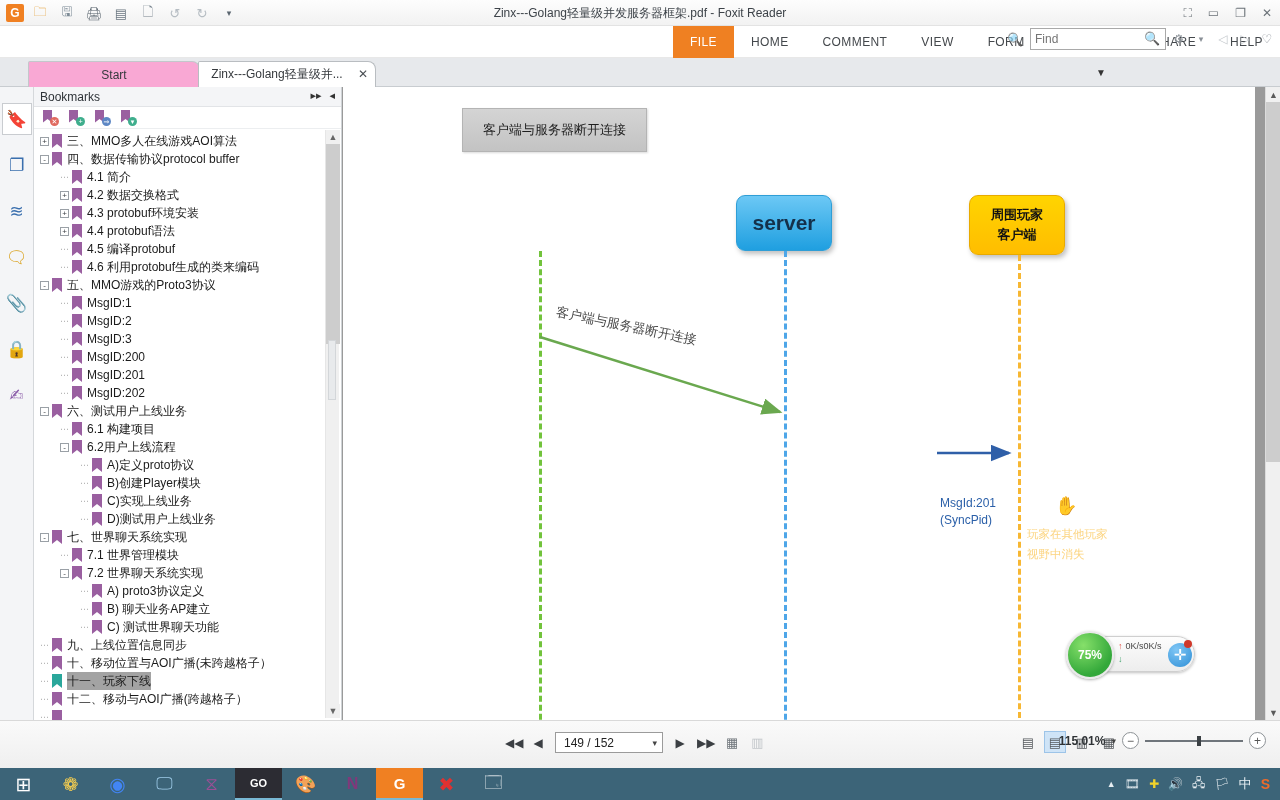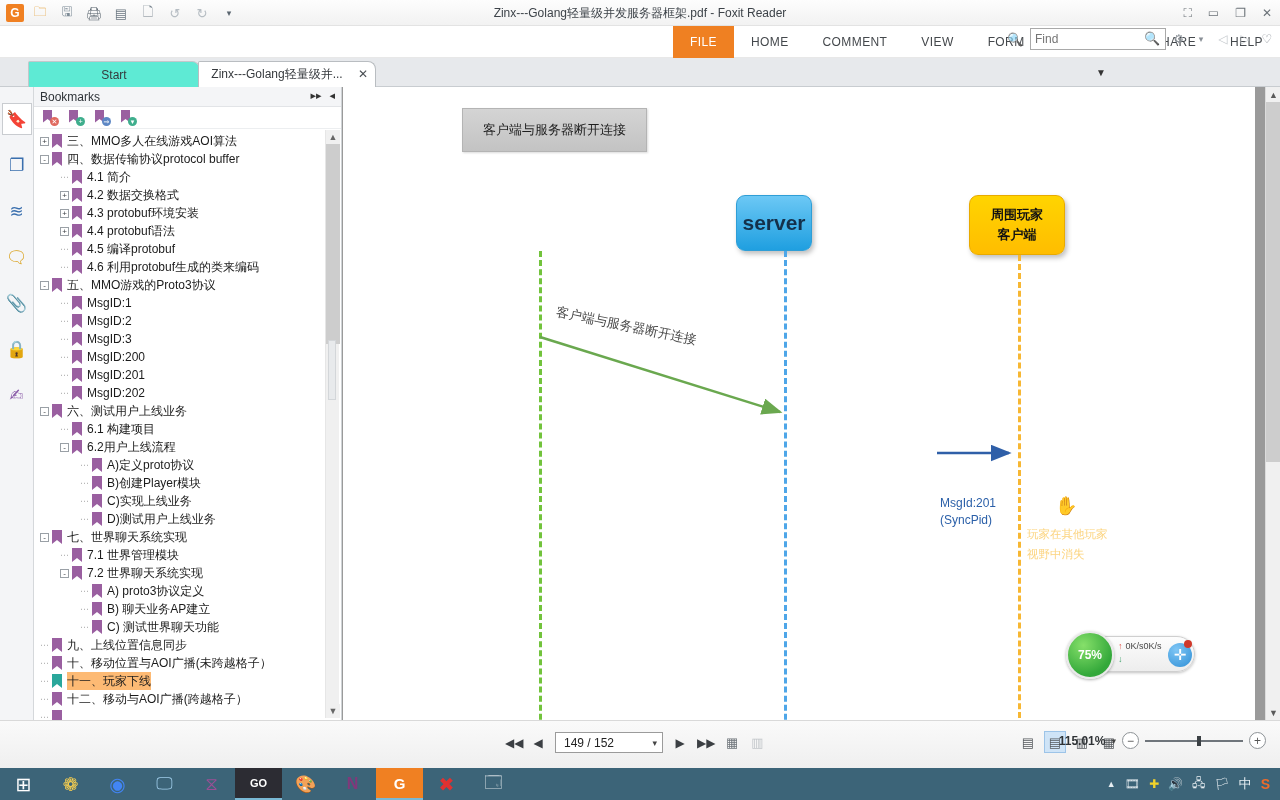--- a/index.html
+++ b/index.html
@@ -58,21 +58,21 @@
   .rr-ico { width: 18px; text-align: center; font-size: 12px; color: #8a9097; }
   .rr-ico.dim { color: #c5c9cd; }
   .scan-ico { font-size: 13px; color: #e0922c; margin-right: 2px; }
 
   
   .docbar {
     position: absolute; top: 58px; left: 0; width: 1280px; height: 29px;
     background: #e7e9ec; border-bottom: 1px solid #c8ccd0;
   }
   .dtab {
-    position: absolute; top: 3px; height: 26px; background: #5eead4;
+    position: absolute; top: 3px; height: 26px; background: #f9a8d4;
     border: 1px solid #c3c7cb; border-bottom: none; font-size: 12px; color: #35393d;
     display: flex; align-items: center; justify-content: center;
     border-radius: 2px 8px 0 0;
   }
   .dtab.start { left: 28px; width: 172px; }
   .dtab.active { left: 198px; width: 178px; background: #fff; border-color: #b9bdc1; padding-right: 20px; }
   .dtab .x { position: absolute; right: 7px; top: 5px; font-size: 12px; color: #4a4f54; }
   .dtab-caret { position: absolute; right: 174px; top: 9px; font-size: 10px; color: #333; }
   .ad {
     position: absolute; right: 0; top: 2px; width: 160px; height: 26px;
@@ -137,21 +137,21 @@
     font-size: 8px; line-height: 7px; text-align: center; color: #3b3f43;
     flex: 0 0 auto; margin-right: 3px;
   }
   .bm-row .dots { width: 9px; text-align: center; color: #b5b5b5; font-size: 9px; flex: 0 0 auto; margin-right: 3px; }
   .bm-row .fl {
     width: 10px; height: 14px; flex: 0 0 auto; margin-right: 5px; background: #9a5fa0;
     clip-path: polygon(0 0, 100% 0, 100% 100%, 50% 72%, 0 100%);
   }
   .bm-row .fl.teal { background: #2aa79b; }
   .bm-row .lbl { line-height: 18px; }
-  .bm-row.sel .lbl { background: #fdba74; }
+  .bm-row.sel .lbl { background: #a3a3a3; }
 
   .bm-scroll {
     position: absolute; right: 2px; top: 43px; width: 14px; height: 588px; background: #f0f0f0;
     border-left: 1px solid #e6e6e6;
   }
   .bm-scroll .arrow {
     width: 14px; height: 14px; display: flex; align-items: center; justify-content: center;
     font-size: 9px; color: #666; background: #f0f0f0;
   }
   .bm-scroll .thumb {
@@ -197,21 +197,21 @@
     position: absolute; border-radius: 9px; display: flex; flex-direction: column;
     align-items: center; justify-content: center; font-weight: bold;
     box-shadow: 2px 3px 5px rgba(0,0,0,.25);
   }
   .node.client {
     left: 148px; top: 108px; width: 96px; height: 56px;
     background: linear-gradient(#7ed63f, #4cb519);
     border: 1px solid #5fb521; color: #111; font-size: 21px;
   }
   .node.server {
-    left: 393px; top: 108px; width: 76px; height: 56px;
+    left: 393px; top: 108px; width: 96px; height: 56px;
     background: linear-gradient(#6cc8f5, #1f9fe0);
     border: 1px solid #2f9ed6; color: #14304a; font-size: 21px;
   }
   .node.peer {
     left: 626px; top: 108px; width: 96px; height: 60px;
     background: linear-gradient(#ffd400, #ffbd00);
     border: 1px solid #e8aa00; color: #111; font-size: 13px; line-height: 1.55;
   }
   .lifeline { position: absolute; width: 0; border-left-width: 3px; border-left-style: dashed; }
   .ll-client { left: 196px; top: 164px; height: 496px; border-left-color: #72c33c; }

